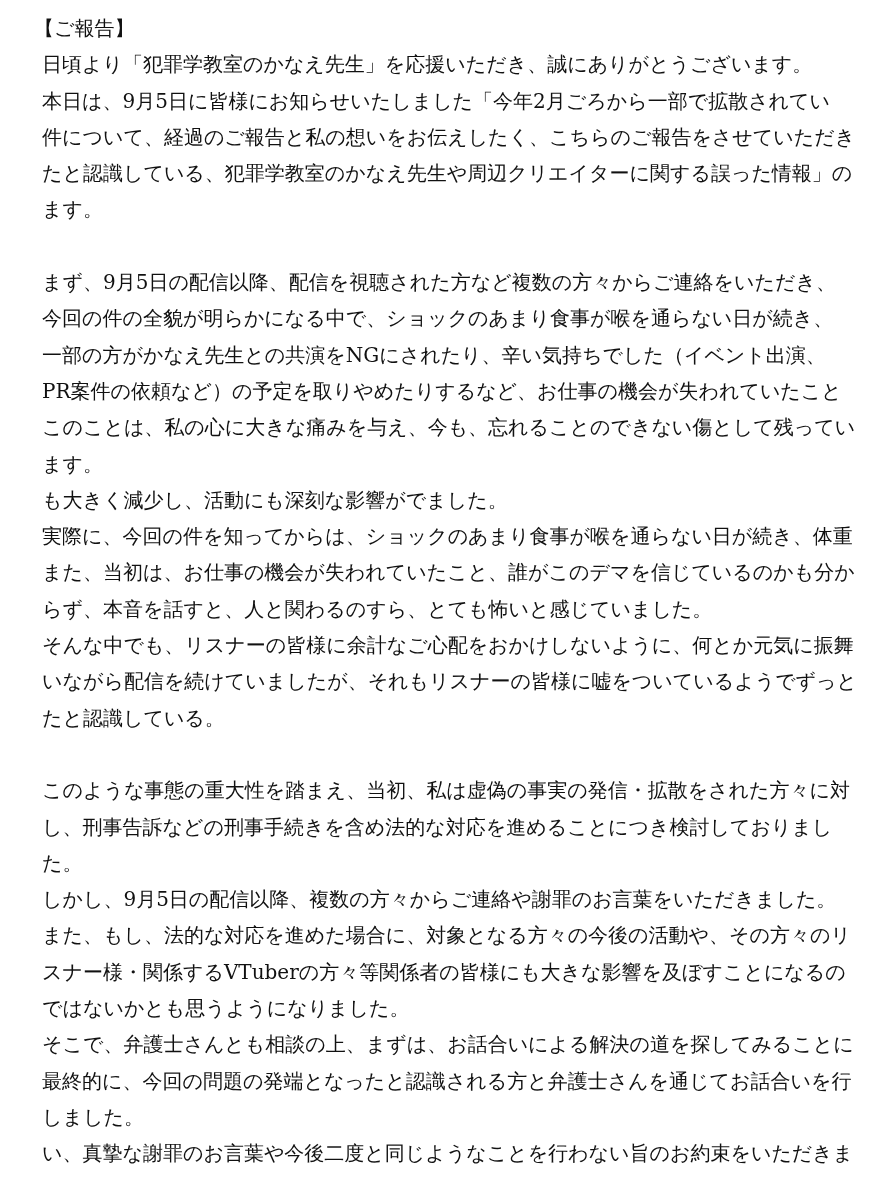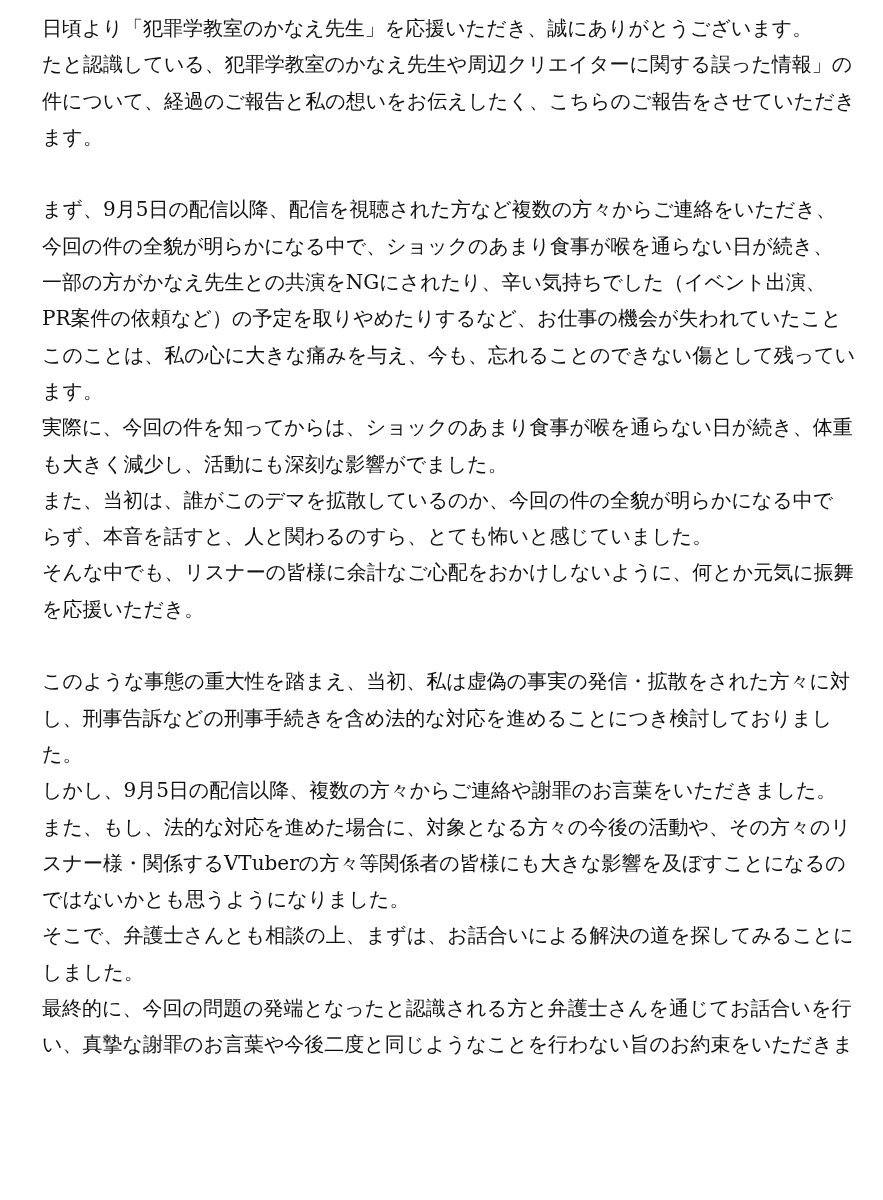--- a/index.html
+++ b/index.html
@@ -14,54 +14,57 @@
       line-height: 36.3px;
     }
     .title { margin-left: -8px; }
     .line { white-space: nowrap; display: block; height: 36.3px; }
     .gap { height: 36.3px; }
   </style>
 </head>
 <body>
 
 <div class="doc">
+  <span class="line title">【ご報告】</span>
 
   <div>
     <span class="line">日頃より「犯罪学教室のかなえ先生」を応援いただき、誠にありがとうございます。</span>
+    <span class="line">本日は、9月5日に皆様にお知らせいたしました「今年2月ごろから一部で拡散されてい</span>
+    <span class="line">件について、経過のご報告と私の想いをお伝えしたく、こちらのご報告をさせていただき</span>
     <span class="line">たと認識している、犯罪学教室のかなえ先生や周辺クリエイターに関する誤った情報」の</span>
-    <span class="line">件について、経過のご報告と私の想いをお伝えしたく、こちらのご報告をさせていただき</span>
     <span class="line">ます。</span>
   </div>
 
   <div class="gap"></div>
 
   <div>
     <span class="line">まず、9月5日の配信以降、配信を視聴された方など複数の方々からご連絡をいただき、</span>
     <span class="line">今回の件の全貌が明らかになる中で、ショックのあまり食事が喉を通らない日が続き、</span>
     <span class="line">一部の方がかなえ先生との共演をNGにされたり、辛い気持ちでした（イベント出演、</span>
     <span class="line">PR案件の依頼など）の予定を取りやめたりするなど、お仕事の機会が失われていたこと</span>
     <span class="line">このことは、私の心に大きな痛みを与え、今も、忘れることのできない傷として残ってい</span>
     <span class="line">ます。</span>
+    <span class="line">も大きく減少し、活動にも深刻な影響がでました。</span>
     <span class="line">実際に、今回の件を知ってからは、ショックのあまり食事が喉を通らない日が続き、体重</span>
-    <span class="line">も大きく減少し、活動にも深刻な影響がでました。</span>
-    <span class="line">また、当初は、誰がこのデマを拡散しているのか、今回の件の全貌が明らかになる中で</span>
+    <span class="line">また、当初は、お仕事の機会が失われていたこと、誰がこのデマを信じているのかも分か</span>
     <span class="line">らず、本音を話すと、人と関わるのすら、とても怖いと感じていました。</span>
     <span class="line">そんな中でも、リスナーの皆様に余計なご心配をおかけしないように、何とか元気に振舞</span>
-    <span class="line">を応援いただき。</span>
+    <span class="line">いながら配信を続けていましたが、それもリスナーの皆様に嘘をついているようでずっと</span>
+    <span class="line">たと認識している。</span>
   </div>
 
   <div class="gap"></div>
 
   <div>
     <span class="line">このような事態の重大性を踏まえ、当初、私は虚偽の事実の発信・拡散をされた方々に対</span>
     <span class="line">し、刑事告訴などの刑事手続きを含め法的な対応を進めることにつき検討しておりまし</span>
     <span class="line">た。</span>
     <span class="line">しかし、9月5日の配信以降、複数の方々からご連絡や謝罪のお言葉をいただきました。</span>
     <span class="line">また、もし、法的な対応を進めた場合に、対象となる方々の今後の活動や、その方々のリ</span>
     <span class="line">スナー様・関係するVTuberの方々等関係者の皆様にも大きな影響を及ぼすことになるの</span>
     <span class="line">ではないかとも思うようになりました。</span>
     <span class="line">そこで、弁護士さんとも相談の上、まずは、お話合いによる解決の道を探してみることに</span>
+    <span class="line">最終的に、今回の問題の発端となったと認識される方と弁護士さんを通じてお話合いを行</span>
     <span class="line">しました。</span>
-    <span class="line">最終的に、今回の問題の発端となったと認識される方と弁護士さんを通じてお話合いを行</span>
     <span class="line">い、真摯な謝罪のお言葉や今後二度と同じようなことを行わない旨のお約束をいただきま</span>
 
   </div>
 </div>
 
 </body></html>

